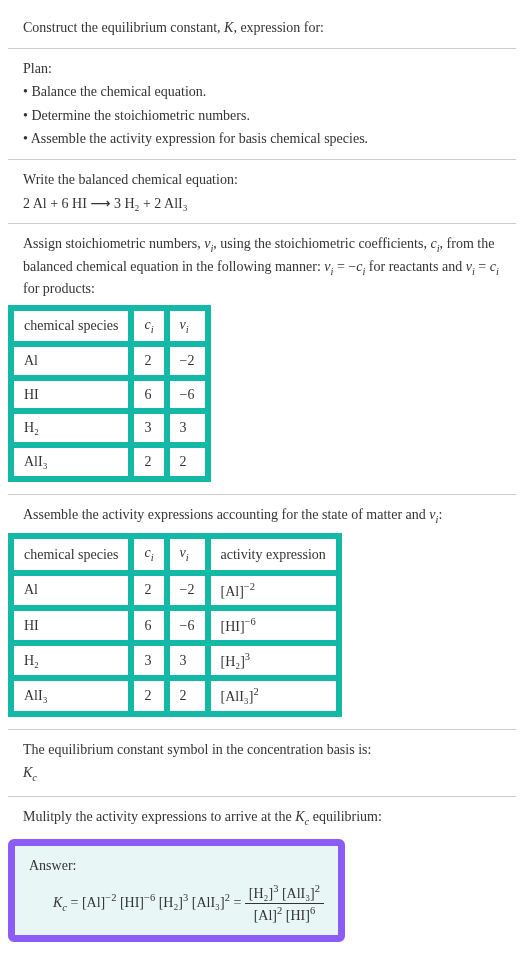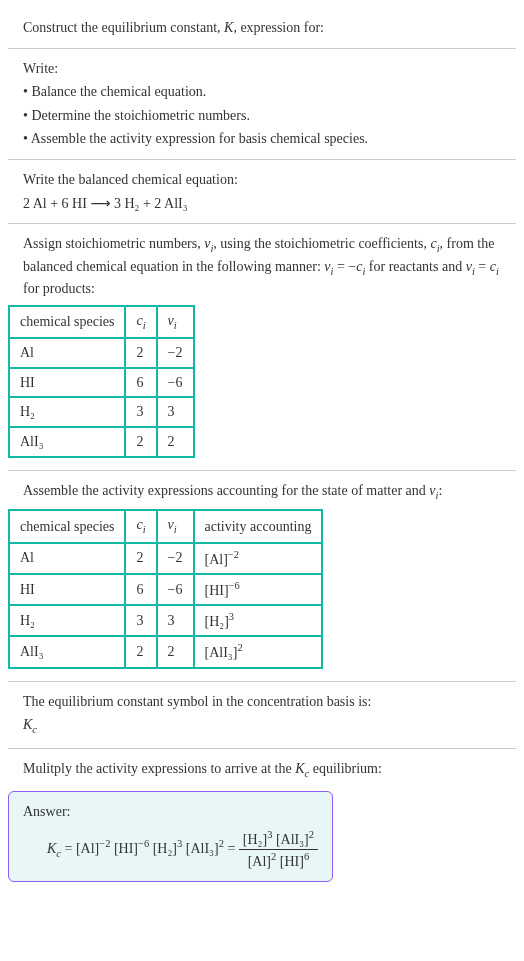--- a/index.html
+++ b/index.html
@@ -19,30 +19,30 @@
   border-bottom: none;
 }
 .block {
   margin: 4px 15px;
 }
 table {
   border-collapse: collapse;
   margin: 6px 0;
 }
 td, th {
-  border: 2px solid #14b8a6;
+  border: 6px solid #14b8a6;
   padding: 4px 10px;
   text-align: left;
   font-weight: normal;
 }
 sub { font-size: 0.75em; }
 sup { font-size: 0.75em; }
 .ital { font-style: italic; }
 .answer-box {
-  border: 1px solid #8b5cf6;
+  border: 7px solid #8b5cf6;
   background: #e8f6f6;
   border-radius: 6px;
   padding: 10px 14px;
   margin: 6px 0;
   display: inline-block;
 }
 .answer-label {
   margin-bottom: 6px;
 }
 .frac {
@@ -69,21 +69,21 @@
 </head>
 <body>
 
 <div class="section">
   <div class="block">
     <span>Construct the equilibrium constant, </span><span class="ital">K</span><span>, expression for:</span>
   </div>
 </div>
 
 <div class="section">
-  <div class="block">Write:</div>
+  <div class="block">Plan:</div>
   <div class="block">• Balance the chemical equation.</div>
   <div class="block">• Determine the stoichiometric numbers.</div>
   <div class="block">• Assemble the activity expression for basis chemical species.</div>
 </div>
 
 <div class="section">
   <div class="block">Write the balanced chemical equation:</div>
   <div class="block eqline">2 Al + 6 HI ⟶ 3 H₂ + 2 AlI₃</div>
 </div>
 
@@ -125,21 +125,21 @@
 <div class="section">
   <div class="block">
     <span>Assemble the activity expressions accounting for the state of matter and </span><span class="ital">ν</span><sub class="ital">i</sub><span>:</span>
   </div>
   <table>
     <tbody>
         <tr>
       <th>chemical species</th>
       <th><span class="ital">c</span><sub class="ital">i</sub></th>
       <th><span class="ital">ν</span><sub class="ital">i</sub></th>
-      <th>activity accounting</th>
+      <th>activity expression</th>
     </tr>
     <tr>
       <td>Al</td>
       <td>2</td>
       <td>−2</td>
       <td><span>[Al]</span><sup>−2</sup></td>
     </tr>
     <tr>
       <td>HI</td>
       <td>6</td>

